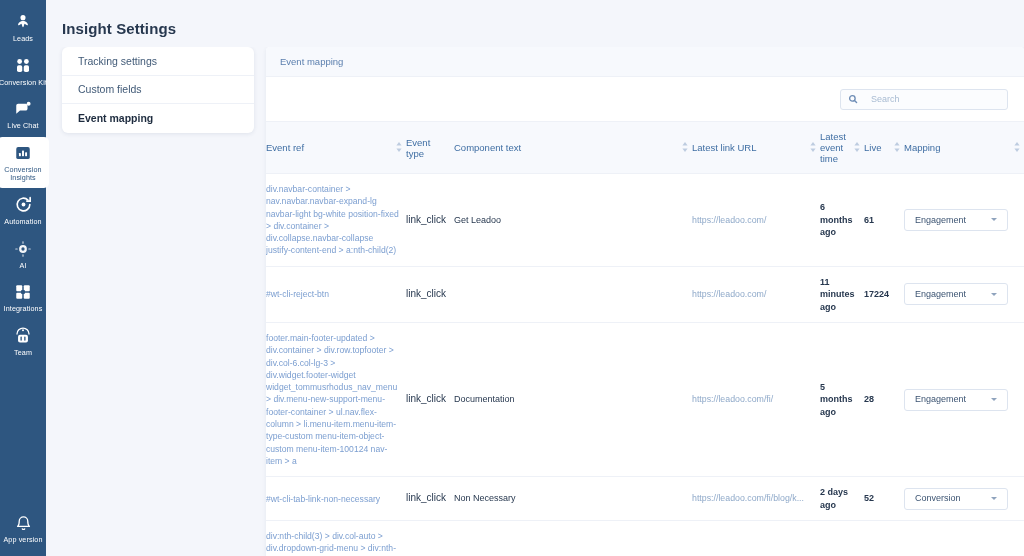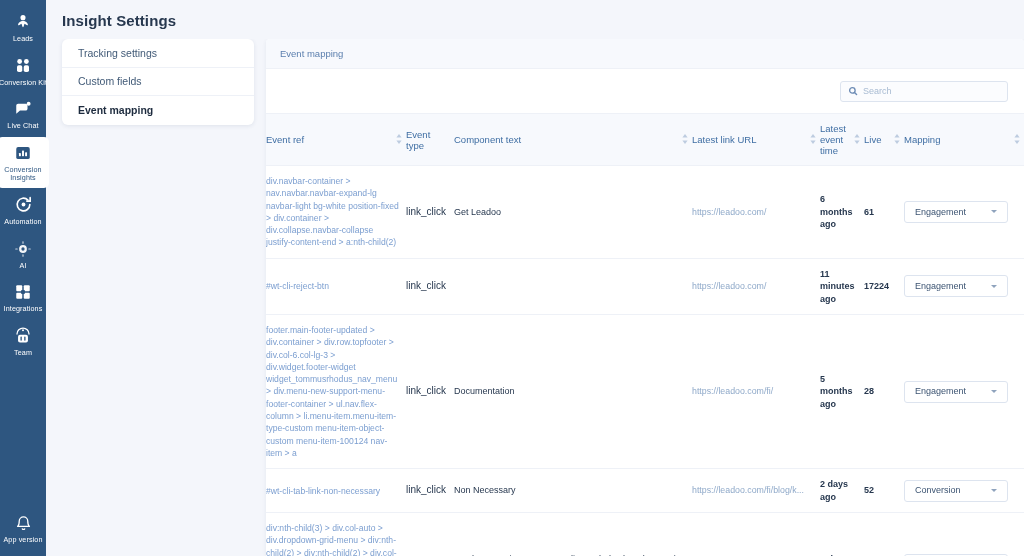--- a/index.html
+++ b/index.html
@@ -45,21 +45,21 @@
 
   
   .main {
     flex: 1 1 auto; height: 556px;
     background: #f4f6fb;
     display: flex; flex-direction: column;
     overflow: hidden;
   }
   .page-title {
     font-size: 15px; font-weight: bold; color: #27384f;
-    padding: 12px 0 10px 16px;
+    padding: 20px 0 10px 16px;
     letter-spacing: .1px;
   }
   .body-row { display: flex; flex: 1 1 auto; overflow: hidden; }
 
   
   .settings-col { width: 208px; flex: 0 0 208px; padding: 0 0 0 16px; }
   .settings-card {
     background: #ffffff;
     border-radius: 6px;
     box-shadow: 0 1px 4px rgba(40,60,100,.10);
@@ -103,21 +103,21 @@
     padding-right: 16px;
     background: #ffffff;
   }
   .search-wrap {
     width: 168px; height: 21px;
     border: 1px solid #dde4ef;
     border-radius: 3px;
     background: #fbfcfe;
     display: flex; align-items: center;
     padding: 0 7px;
-    gap: 5px;
+    gap: 13px;
   }
   .search-wrap svg { flex: 0 0 auto; }
   .search-input {
     border: none; outline: none; background: transparent;
     font-size: 9px; color: #4a6party; color:#4a6b93;
     width: 100%;
     font-family: "Liberation Sans", sans-serif;
   }
   .search-input::placeholder { color: #a8bbd2; }
 

